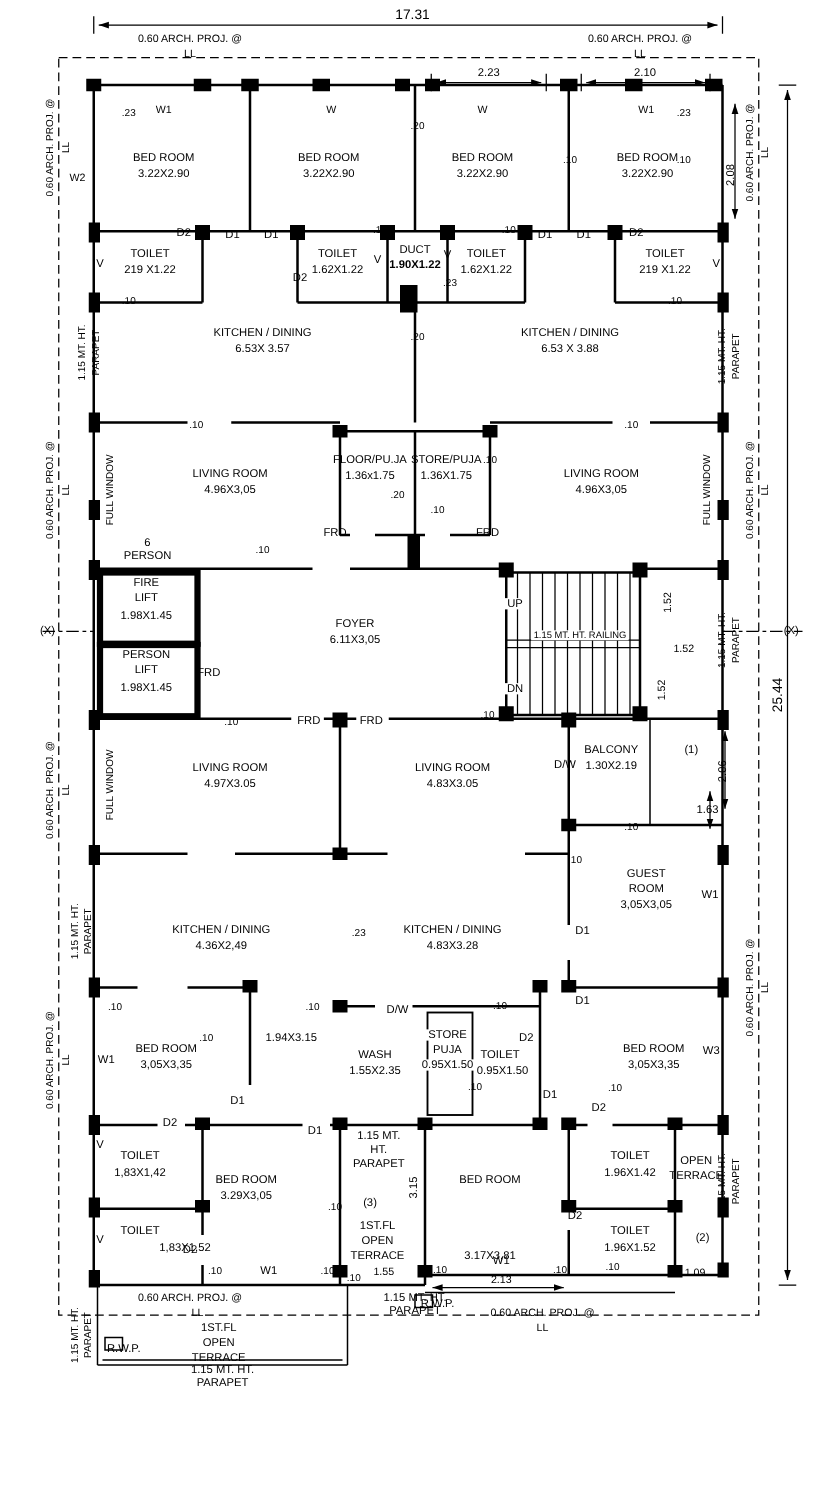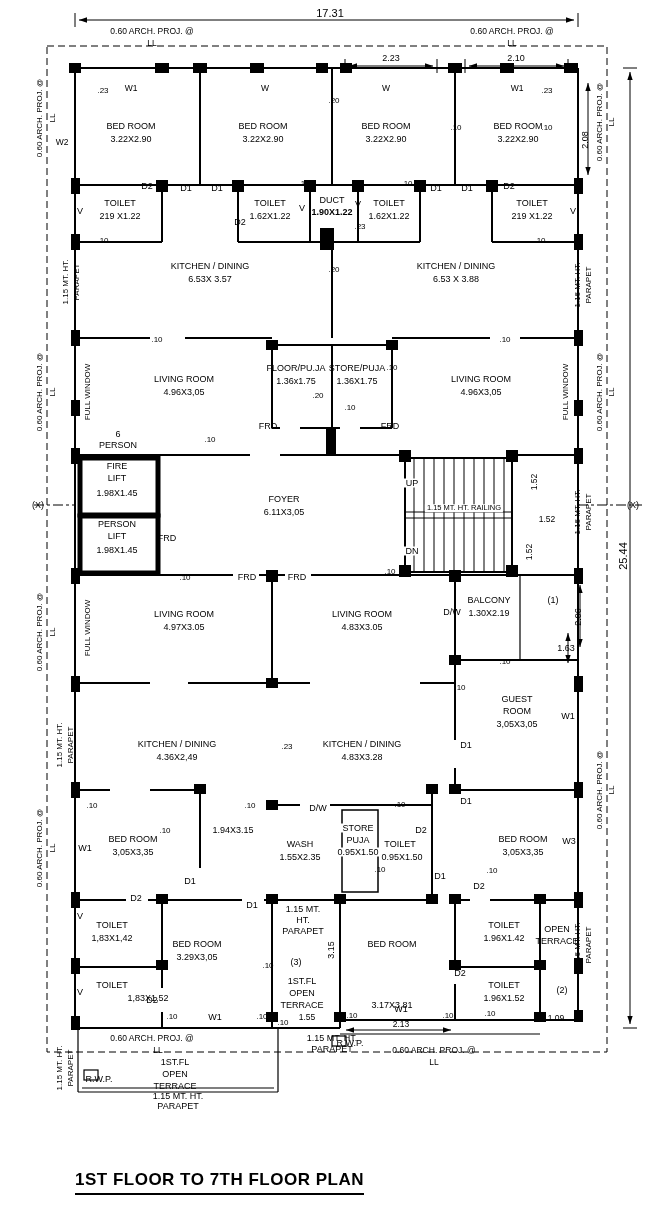--- a/index.html
+++ b/index.html
@@ -379,14 +379,13 @@
       <div class="lbl" style="left: 434px; top: 1062px; font-size: 8.5px;">LL</div>
       <div class="lbl" style="left: 99px; top: 1079px;">R.W.P.</div>
       <div class="lbl" style="left: 350px; top: 1043px;">R.W.P.</div>
       <div class="lbl" style="left: 175px; top: 1062px;">1ST.FL</div>
       <div class="lbl" style="left: 175px; top: 1074px;">OPEN</div>
       <div class="lbl" style="left: 175px; top: 1086px;">TERRACE</div>
       <div class="lbl" style="left: 178px; top: 1096px;">1.15 MT. HT.</div>
       <div class="lbl" style="left: 178px; top: 1106px;">PARAPET</div>
     </div>
 
-  <div id="title">1ST FLOOR TO 7TH FLOOR PLAN</div>
 </div>
 
 </body></html>

